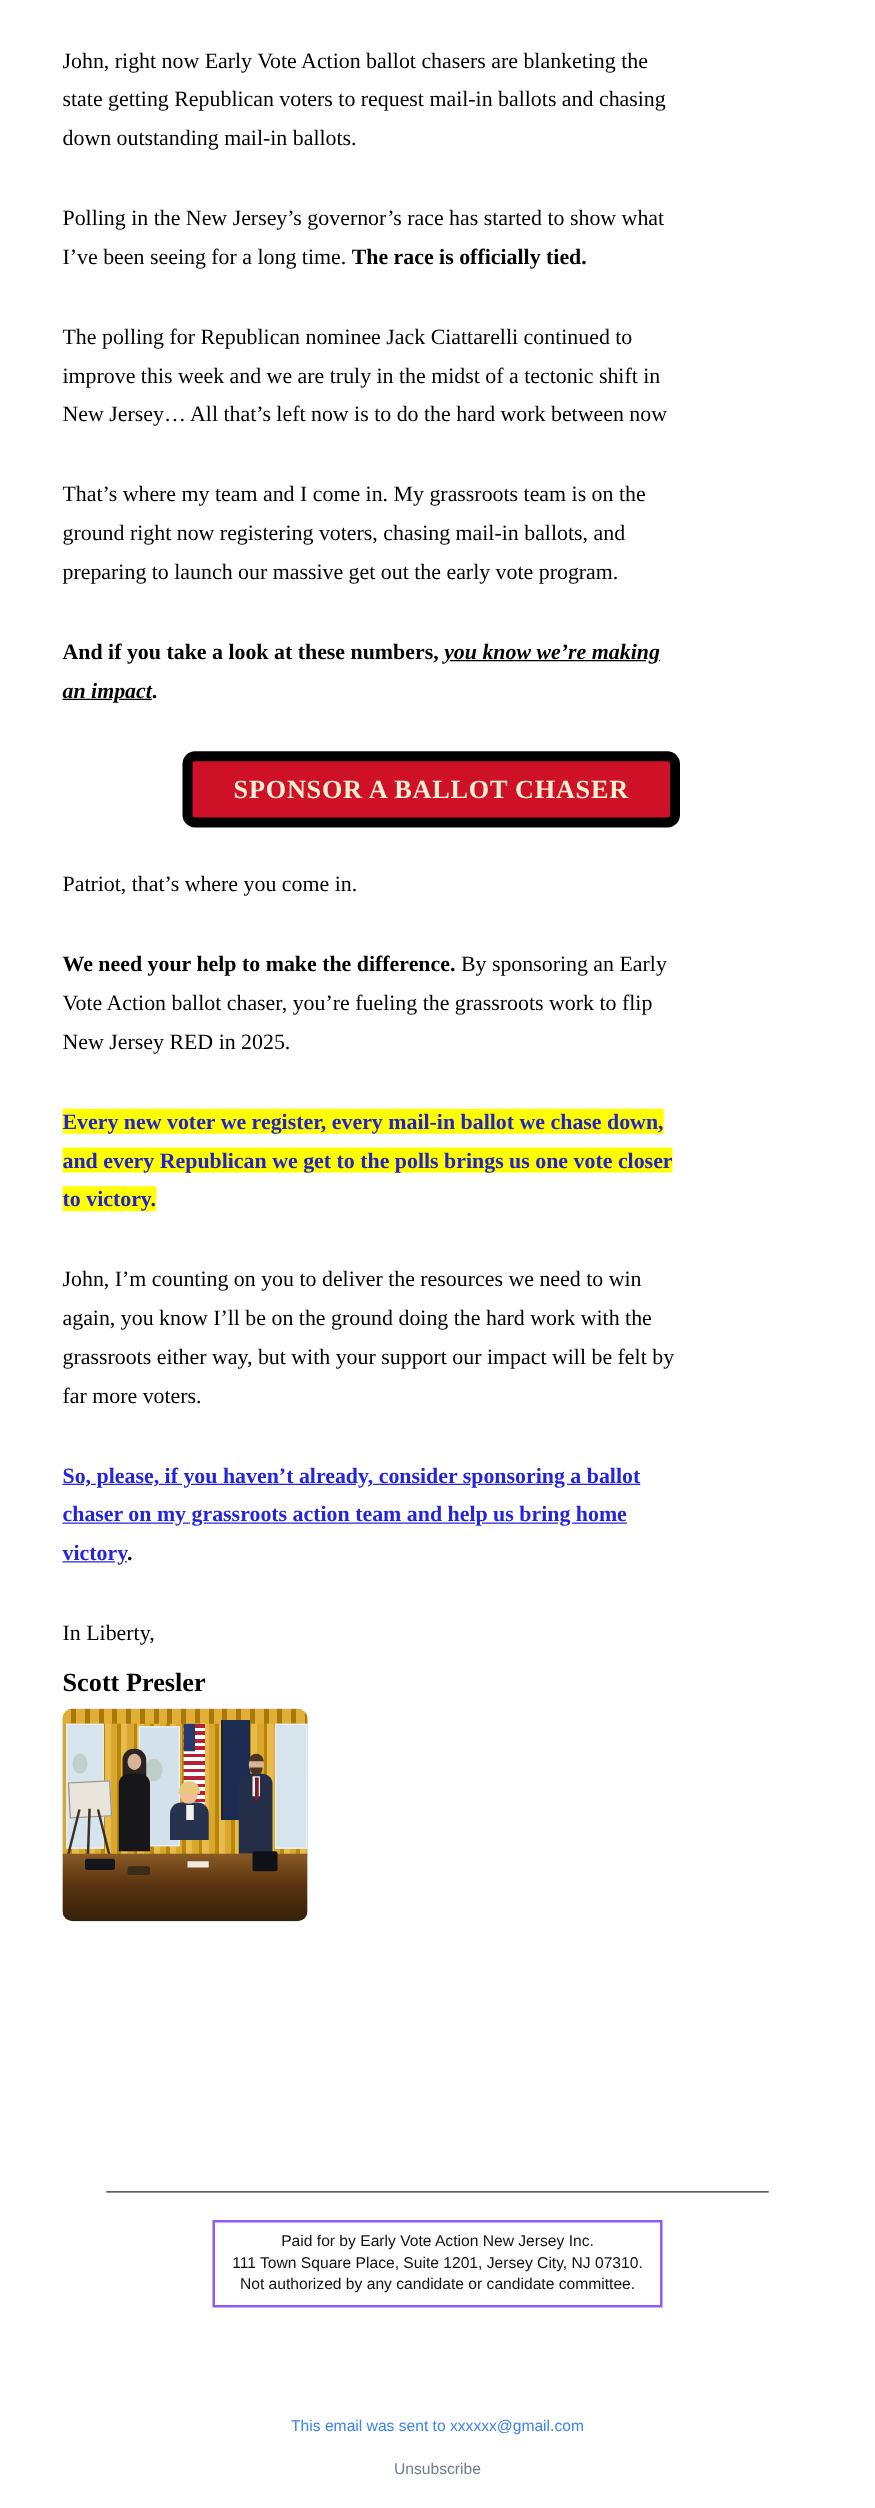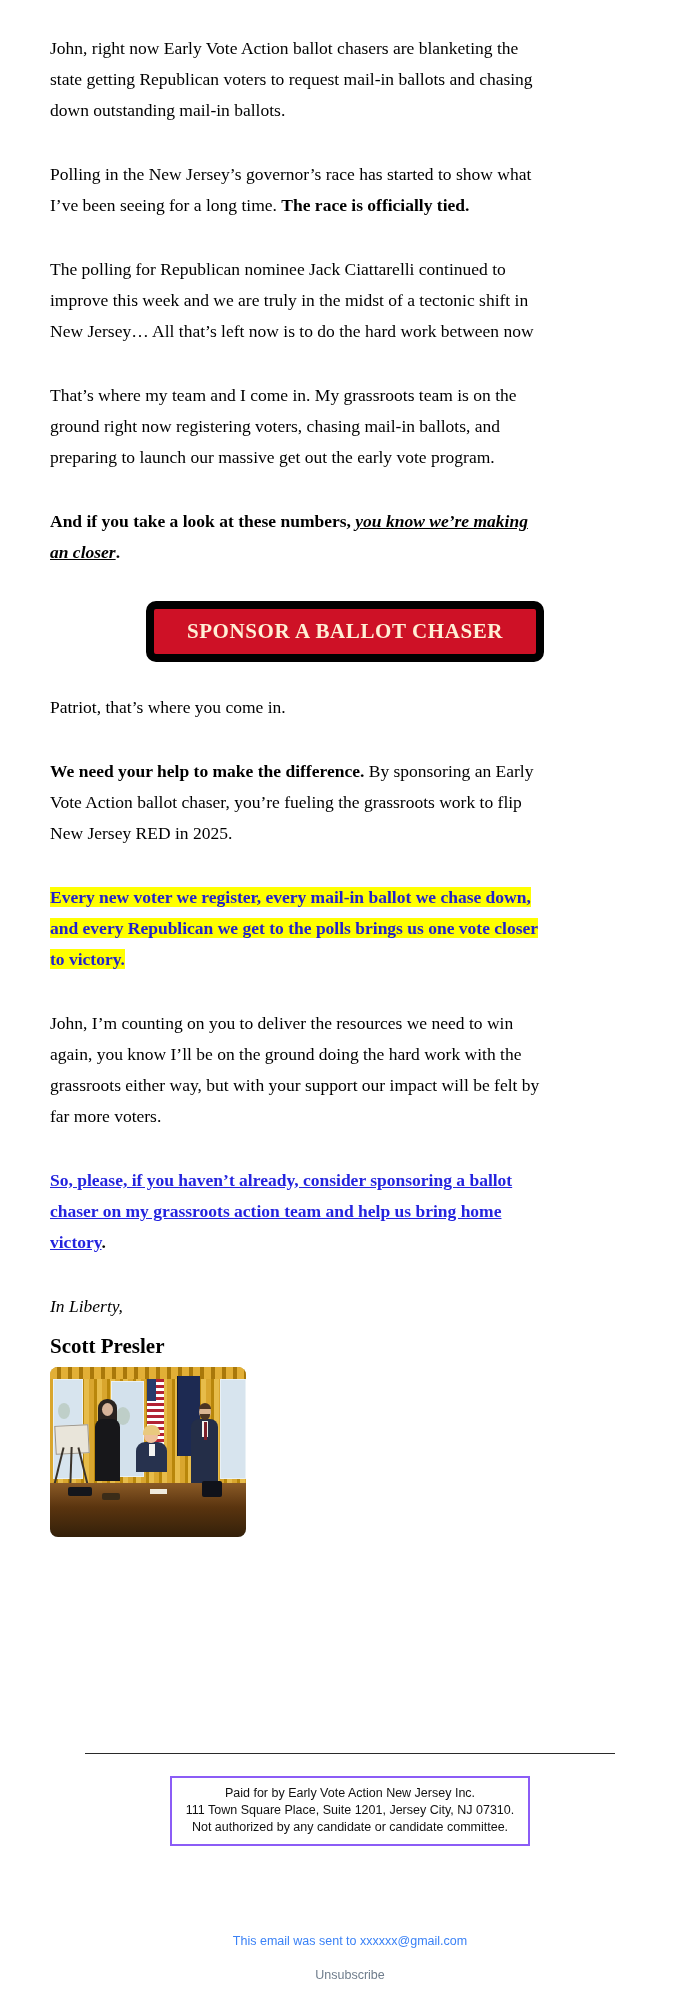--- a/index.html
+++ b/index.html
@@ -32,21 +32,21 @@
     border:8px solid #000000;
     border-radius:10px;
     padding:10px 33px;
     font-family:"Liberation Serif", serif;
     font-size:21px;
     font-weight:bold;
     letter-spacing:0.6px;
     line-height:25px;
     cursor:pointer;
   }
-  .closing { font-style:italic; margin:0 0 11px 0; }
+  .closing { margin:0 0 11px 0; }
   .sig-name { font-weight:bold; font-size:21px; line-height:26px; margin:0 0 8px 0; }
 
   
   .photo {
     position:relative;
     width:196px; height:170px;
     border-radius:8px;
     overflow:hidden;
     background:linear-gradient(180deg,#c3d6e3 0%, #d5e2ea 60%, #cdd9e0 100%);
   }
@@ -142,21 +142,21 @@
     </p>
 
     <p class="para">
       <span class="line">That’s where my team and I come in. My grassroots team is on the</span>
       <span class="line">ground right now registering voters, chasing mail-in ballots, and</span>
       <span class="line">preparing to launch our massive get out the early vote program.</span>
     </p>
 
     <p class="para b">
       <span class="line"><span>And if you take a look at these numbers, </span><span class="biu">you know we’re making</span></span>
-      <span class="line"><span class="biu">an closer</span><span>.</span></span>
+      <span class="line"><span class="biu">an impact</span><span>.</span></span>
     </p>
 
     <div class="btn-wrap">
       <span class="sponsor-btn">SPONSOR A BALLOT CHASER</span>
     </div>
 
     <p class="para">
       <span class="line">Patriot, that’s where you come in.</span>
     </p>
 

